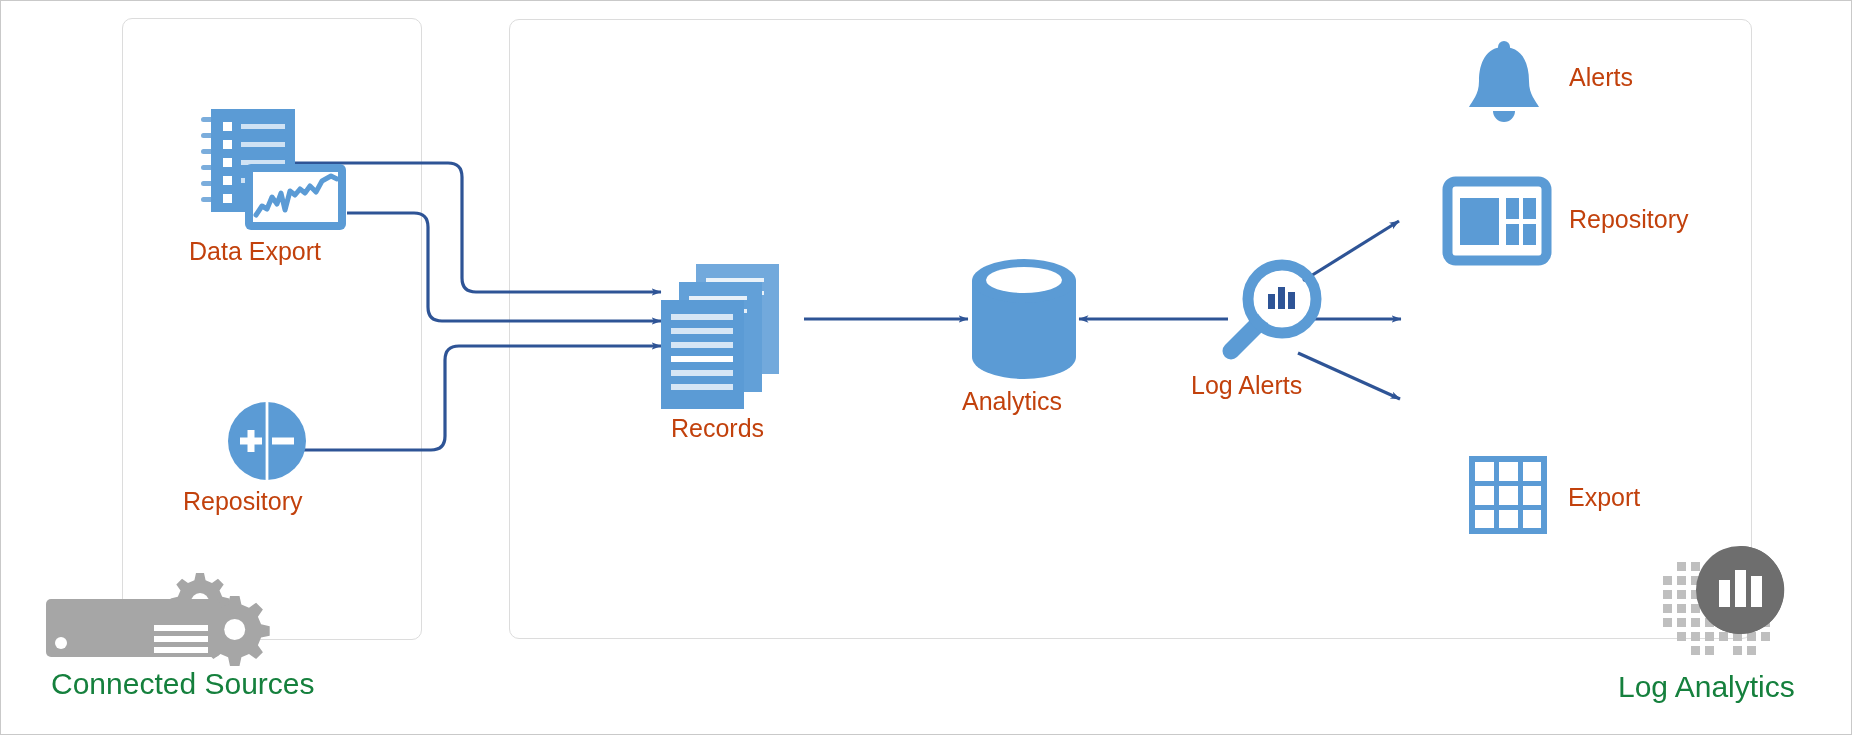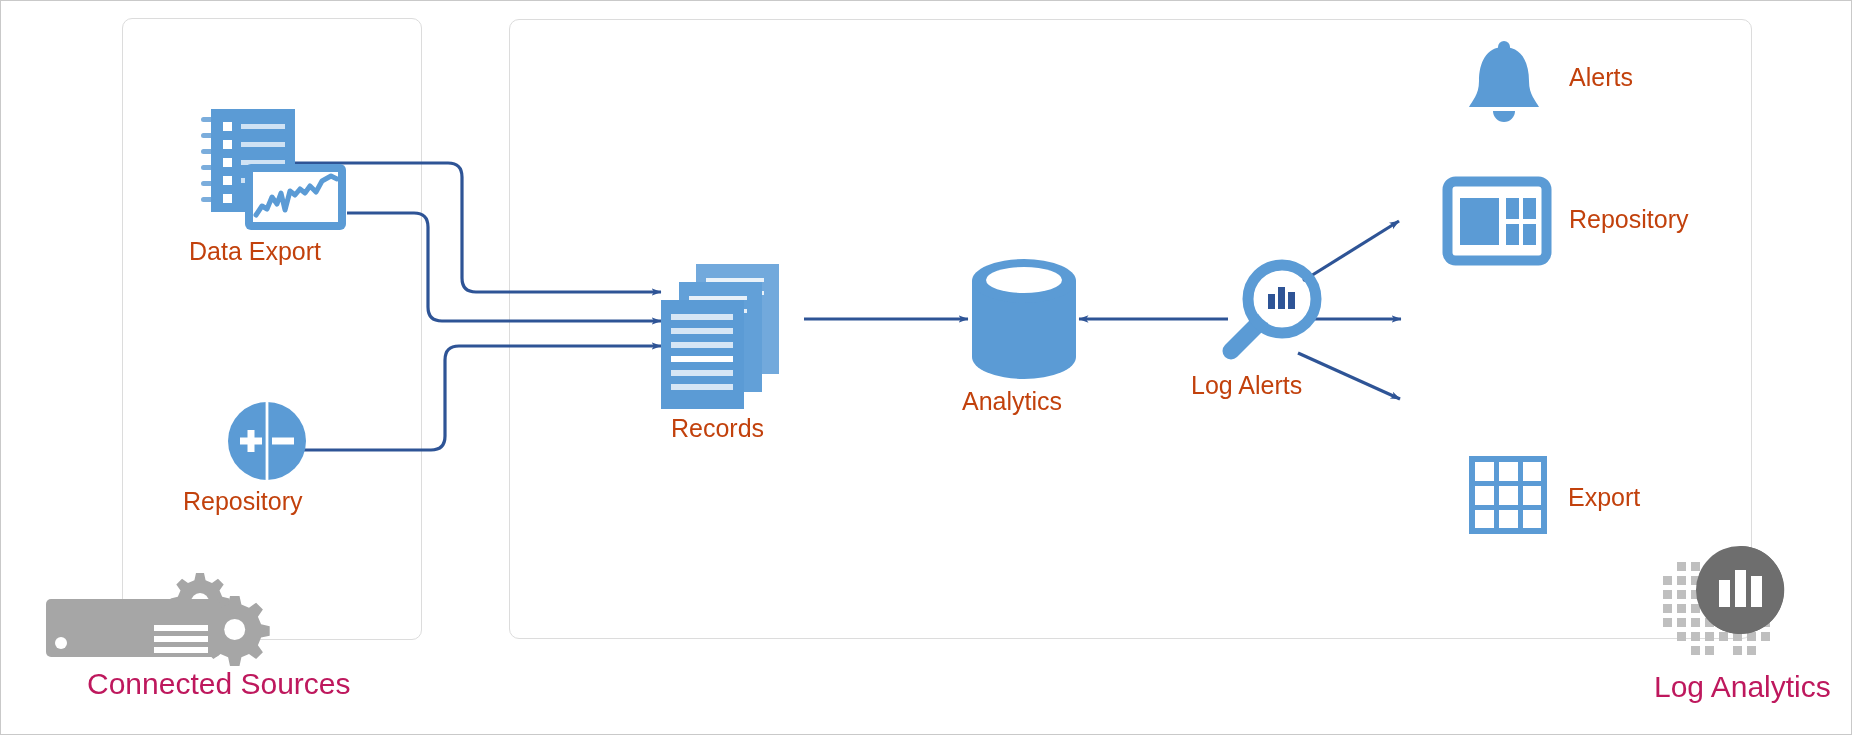--- a/index.html
+++ b/index.html
@@ -23,21 +23,21 @@
   #grp-analytics{left:508px;top:18px;width:1243px;height:620px;}
 
   .node{position:absolute;}
   .nlabel{
     position:absolute;
     color:#c2410c;
     font-size:25px;
     white-space:nowrap;
     font-family:"Liberation Sans",sans-serif;
   }
-  .nlabel.gray{color:#be185d;font-size:30px;margin-left:36px;}
+  .nlabel.gray{color:#15803d;font-size:30px;}
   svg{display:block;overflow:visible;}
   .wires{position:absolute;left:0;top:0;width:1852px;height:735px;pointer-events:none;}
 </style>
 </head>
 <body>
 
 <div id="canvas">
 
   <div class="grp" id="grp-connected"></div>
   <div class="grp" id="grp-analytics"></div>

